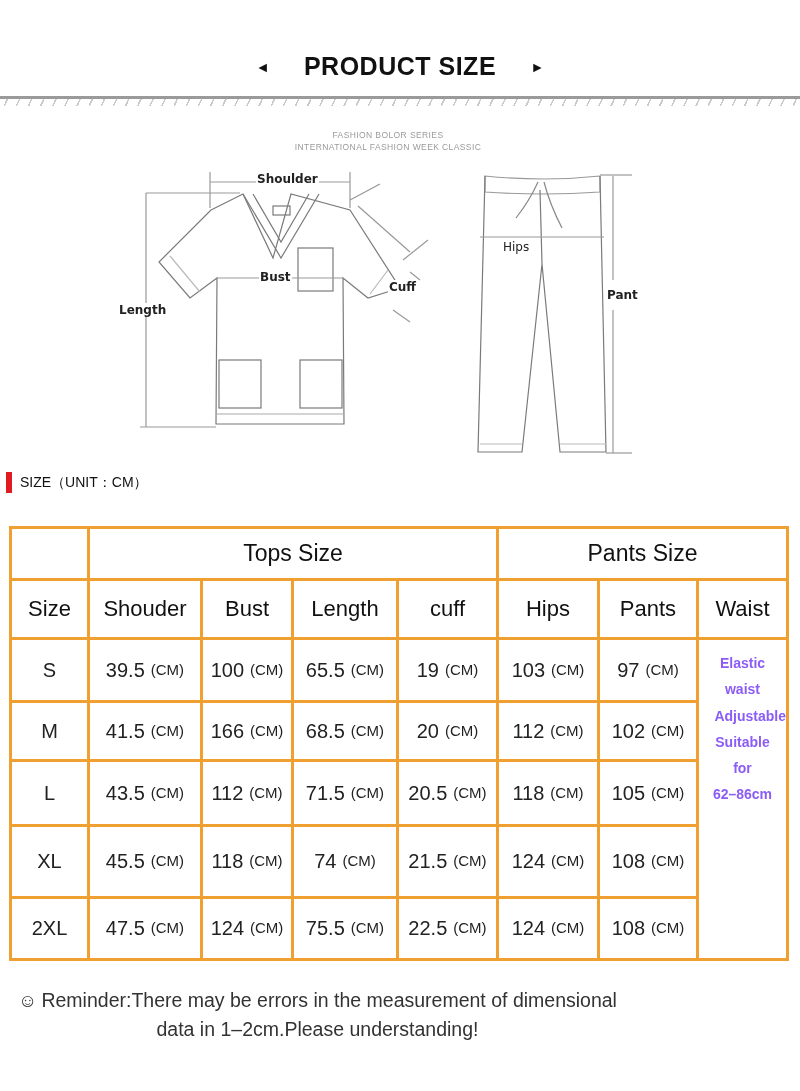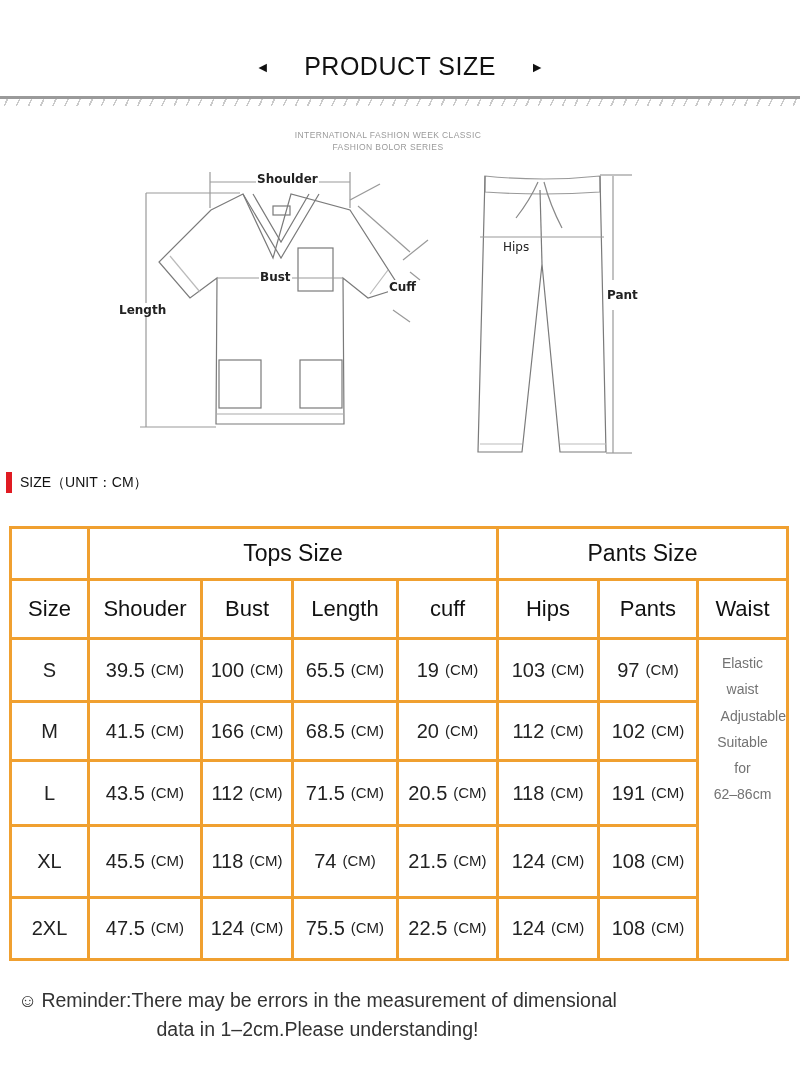--- a/index.html
+++ b/index.html
@@ -1,19 +1,19 @@
 <!DOCTYPE html>
 <html><head>
 <meta charset="utf-8">
 <style>
   * { box-sizing: border-box; margin: 0; padding: 0; }
   html, body { width: 800px; height: 1091px; background: #ffffff; overflow: hidden; }
   body { position: relative; font-family: "Liberation Sans", "DejaVu Sans", sans-serif; color: #111; }
 
-  .header { position: absolute; left: 0; top: 52px; width: 800px; height: 36px; text-align: center; }
+  .header { position: absolute; left: 0; top: 52px; width: 800px; height: 36px; text-align: center; font-weight: bold; }
   .header .arrow { display: inline-block; font-size: 14px; vertical-align: middle; color: #111; }
   .header .title { display: inline-block; font-size: 25px; letter-spacing: 0.5px; margin: 0 30px; vertical-align: middle; color: #111; }
 
   .hatch { position: absolute; left: 0; top: 96px; width: 800px; height: 12px; }
   .hatch .line { position: absolute; left: 0; top: 0; width: 800px; height: 3px; background: #9a9a9a; }
   .hatch .ticks { position: absolute; left: 0; top: 3px; width: 800px; height: 7px;
     background: repeating-linear-gradient(115deg, transparent 0 6px, #bdbdbd 6px 7.5px, transparent 7.5px 11px); opacity: 0.8; }
 
   .subtitle { position: absolute; left: 0; top: 129px; width: 776px; text-align: center; font-size: 8.5px; color: #9a9a9a; line-height: 12px; letter-spacing: 0.4px; }
 
@@ -25,42 +25,42 @@
   .section-head .text { position: absolute; left: 14px; top: 0; font-size: 14px; white-space: nowrap; color: #111; line-height: 28px; }
 
   .size-table { position: absolute; left: 9px; top: 526px; border-collapse: collapse; table-layout: fixed; border: 2px solid #14b8a6; }
   .size-table td { border: 3px solid #f0a030; text-align: center; vertical-align: middle; padding: 0; background: #fff; }
   .size-table .group-head { font-size: 23px; color: #111; }
   .size-table .col-head { font-size: 22px; color: #111; }
   .size-table .size-cell { font-size: 20px; color: #222; }
   .val { white-space: nowrap; color: #222; }
   .val .num { font-size: 20px; }
   .val .unit { font-size: 15px; margin-left: 6px; position: relative; top: -2px; }
-  .waist-cell { vertical-align: top !important; padding-top: 10px !important; font-size: 14px; line-height: 26px; color: #737373; }
+  .waist-cell { vertical-align: top !important; padding-top: 10px !important; font-size: 14px; line-height: 26px; color: #8b5cf6; font-weight: bold; }
 
   .reminder { position: absolute; left: 0; top: 986px; width: 635px; text-align: center; font-size: 19.5px; color: #333; line-height: 29px; }
   .reminder .smile { display: inline-block; font-size: 19px; margin-right: 4px; color: #333; }
 </style>
 </head>
 <body>
 
 <div class="header">
   <span class="arrow">◄</span>
   <span class="title">PRODUCT SIZE</span>
   <span class="arrow">►</span>
 </div>
 
 <div class="hatch">
   <div class="line"></div>
   <div class="ticks"></div>
 </div>
 
 <div class="subtitle">
+  <div>FASHION BOLOR SERIES</div>
   <div>INTERNATIONAL FASHION WEEK CLASSIC</div>
-  <div>FASHION BOLOR SERIES</div>
 </div>
 
 <div class="diagram" style="width:330px;height:280px;">
   <svg width="330" height="280" viewBox="0 0 330 280">
     <g fill="none" stroke="#7a7a7a" stroke-width="1.2">
 
       <line x1="100" y1="12" x2="100" y2="48" stroke="#999"></line>
       <line x1="240" y1="12" x2="240" y2="48" stroke="#999"></line>
       <line x1="100" y1="22" x2="240" y2="22" stroke="#999"></line>
 
@@ -185,21 +185,21 @@
     <td><span class="val"><span class="num">102</span><span class="unit">(CM)</span></span></td>
   </tr>
 
   <tr style="height:65px">
     <td class="size-cell">L</td>
     <td><span class="val"><span class="num">43.5</span><span class="unit">(CM)</span></span></td>
     <td><span class="val"><span class="num">112</span><span class="unit">(CM)</span></span></td>
     <td><span class="val"><span class="num">71.5</span><span class="unit">(CM)</span></span></td>
     <td><span class="val"><span class="num">20.5</span><span class="unit">(CM)</span></span></td>
     <td><span class="val"><span class="num">118</span><span class="unit">(CM)</span></span></td>
-    <td><span class="val"><span class="num">191</span><span class="unit">(CM)</span></span></td>
+    <td><span class="val"><span class="num">105</span><span class="unit">(CM)</span></span></td>
   </tr>
 
   <tr style="height:72px">
     <td class="size-cell">XL</td>
     <td><span class="val"><span class="num">45.5</span><span class="unit">(CM)</span></span></td>
     <td><span class="val"><span class="num">118</span><span class="unit">(CM)</span></span></td>
     <td><span class="val"><span class="num">74</span><span class="unit">(CM)</span></span></td>
     <td><span class="val"><span class="num">21.5</span><span class="unit">(CM)</span></span></td>
     <td><span class="val"><span class="num">124</span><span class="unit">(CM)</span></span></td>
     <td><span class="val"><span class="num">108</span><span class="unit">(CM)</span></span></td>

